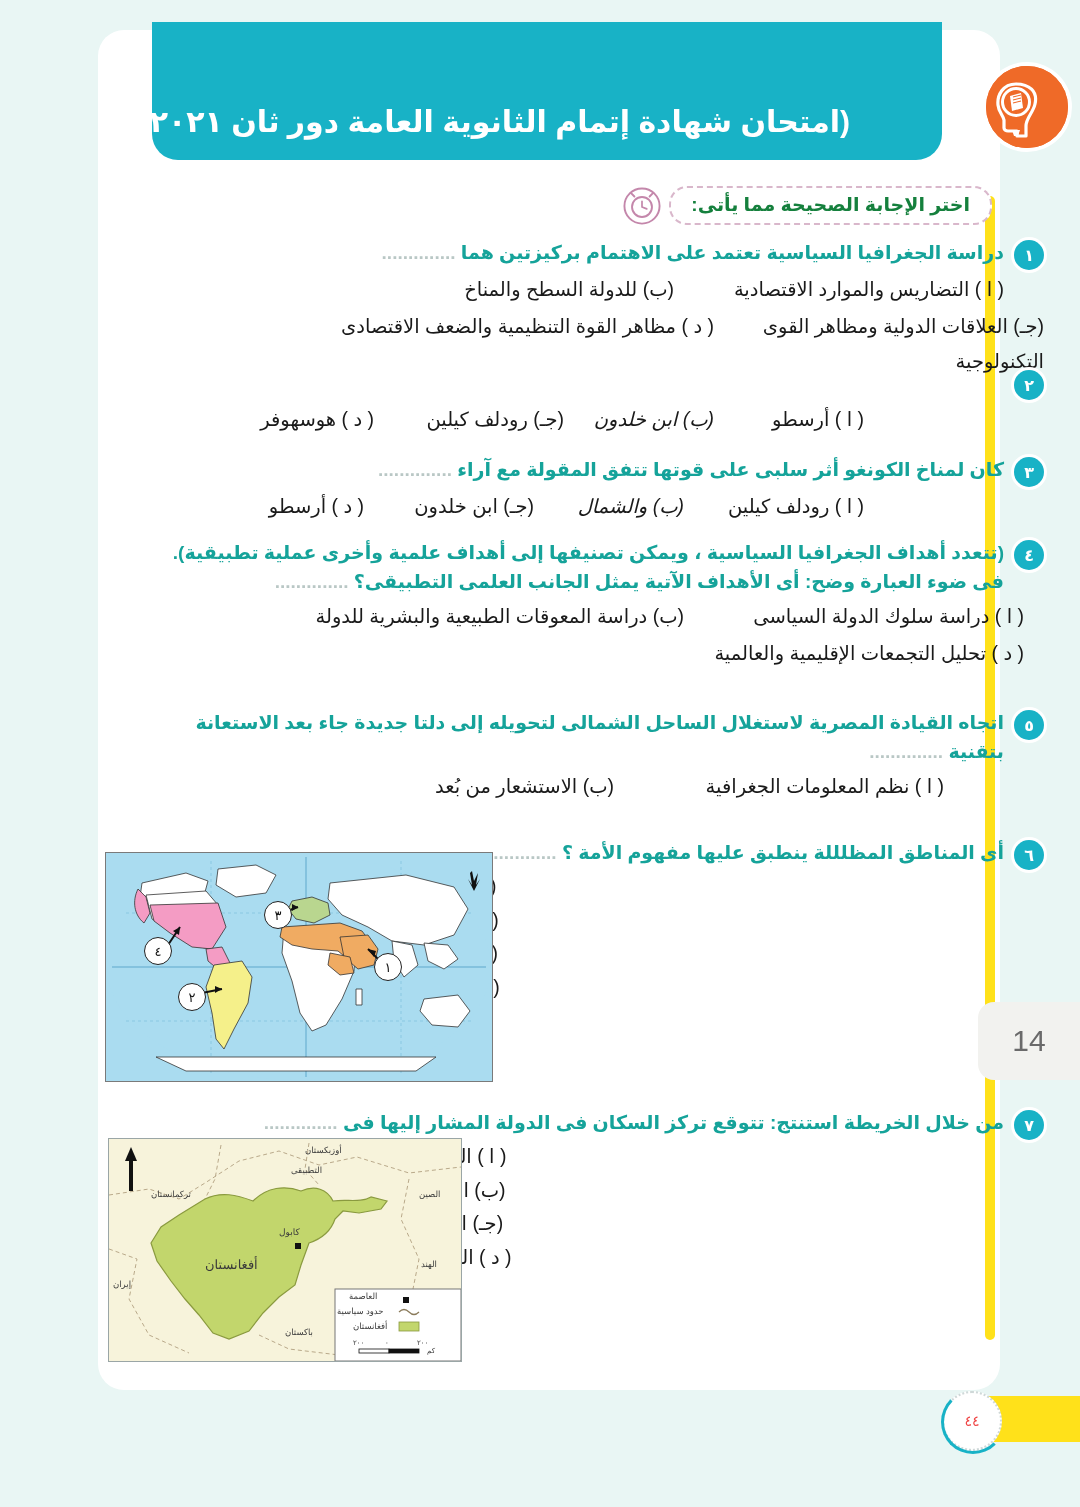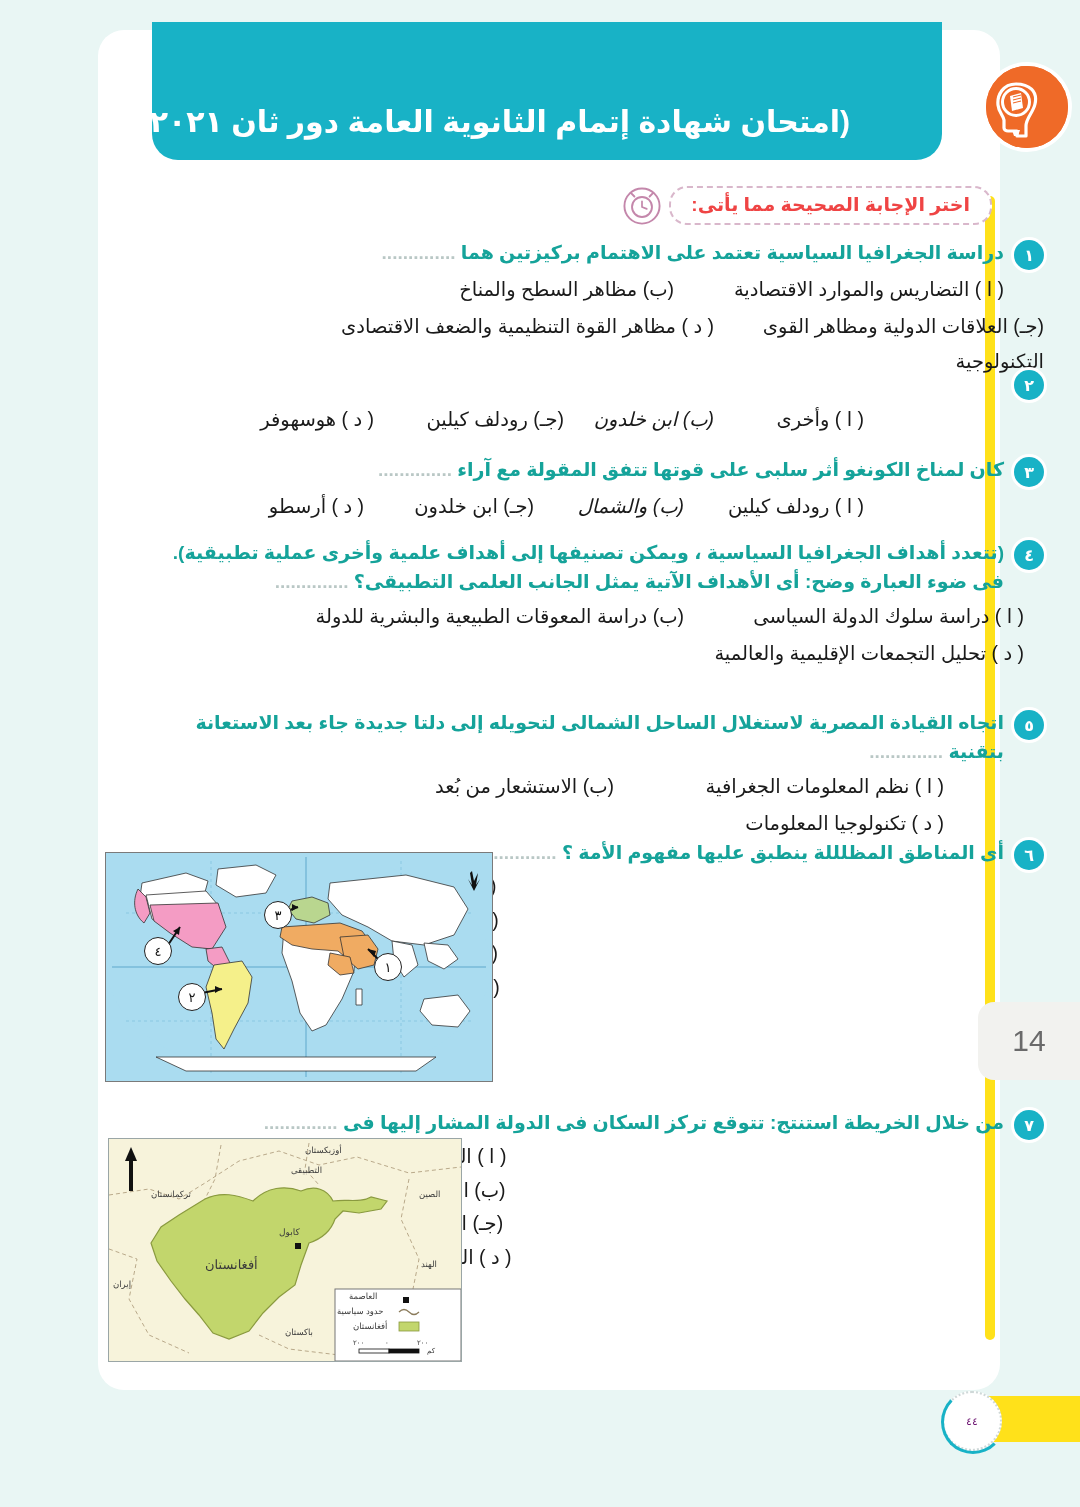--- a/index.html
+++ b/index.html
@@ -83,21 +83,21 @@
     gap: 8px;
     z-index: 6;
   }
   #subtitle-pill {
     border: 2px dashed #d9b7cb;
     border-radius: 18px;
     padding: 5px 20px 7px 20px;
     background: #ffffff;
   }
   #subtitle-text {
-    color: #ef4444;
+    color: #15803d;
     font-size: 19px;
     font-weight: bold;
     white-space: nowrap;
   }
   #clock-icon {
     width: 38px;
     height: 38px;
     flex: 0 0 38px;
   }
 
@@ -265,22 +265,22 @@
     content: "";
     position: absolute;
     left: -3px; top: -3px;
     width: 58px; height: 58px;
     border-radius: 50%;
     border: 3px solid #18b2c6;
     border-top-color: transparent;
     border-right-color: transparent;
   }
   #bottom-page-number {
-    color: #701a75;
-    font-size: 11px;
+    color: #ef4444;
+    font-size: 14px;
     position: relative;
     z-index: 2;
   }
 </style>
 </head>
 <body>
 
 <div id="page-sheet"></div>
 
 <div id="spine"></div>
@@ -316,34 +316,34 @@
 <div class="question-block" style="top:238px;">
   <div class="q-head">
     <div class="q-badge">١</div>
     <div class="q-stem">
       <span>دراسة الجغرافيا السياسية تعتمد على الاهتمام بركيزتين هما</span>
       <span class="dots">..............</span>
     </div>
   </div>
   <div class="opt-row">
     <div class="opt-col-a">( ا ) التضاريس والموارد الاقتصادية</div>
-    <div class="opt-col-b">(ب) مظاهر السطح والمناخ</div>
+    <div class="opt-col-b">(ب) للدولة السطح والمناخ</div>
   </div>
   <div class="opt-row" style="padding-right:0;">
     <div class="opt-wide-b" style="width:330px;">(جـ) العلاقات الدولية ومظاهر القوى التكنولوجية</div>
     <div class="opt-wide-b" style="width:400px;">( د ) مظاهر القوة التنظيمية والضعف الاقتصادى</div>
   </div>
 </div>
 
 <div class="question-block" style="top:368px;">
   <div class="q-head">
     <div class="q-badge">٢</div>
   </div>
   <div class="opt-row q23" style="padding-right:180px;">
-    <div class="oc o1">( ا ) وأخرى</div>
+    <div class="oc o1">( ا ) أرسطو</div>
     <div class="oc o2">(ب) ابن خلدون</div>
     <div class="oc o3">(جـ) رودلف كيلين</div>
     <div class="oc o4">( د ) هوسهوفر</div>
   </div>
 </div>
 
 <div class="question-block" style="top:455px;">
   <div class="q-head">
     <div class="q-badge">٣</div>
     <div class="q-stem">
@@ -382,21 +382,20 @@
     <div class="q-stem">
       <span>اتجاه القيادة المصرية لاستغلال الساحل الشمالى لتحويله إلى دلتا جديدة جاء بعد الاستعانة بتقنية</span>
       <span class="dots">..............</span>
     </div>
   </div>
   <div class="opt-row" style="padding-right:100px;">
     <div class="opt-col-a">( ا ) نظم المعلومات الجغرافية</div>
     <div class="opt-col-b">(ب) الاستشعار من بُعد</div>
   </div>
   <div class="opt-row" style="padding-right:100px;">
-    <div class="opt-col-b">( د ) تكنولوجيا المعلومات</div>
   </div>
 </div>
 
 <div class="question-block" style="top:838px;">
   <div class="q-head">
     <div class="q-badge">٦</div>
     <div class="q-stem">
       <span>أى المناطق المظلللة ينطبق عليها مفهوم الأمة ؟</span>
       <span class="dots">..............</span>
     </div>

